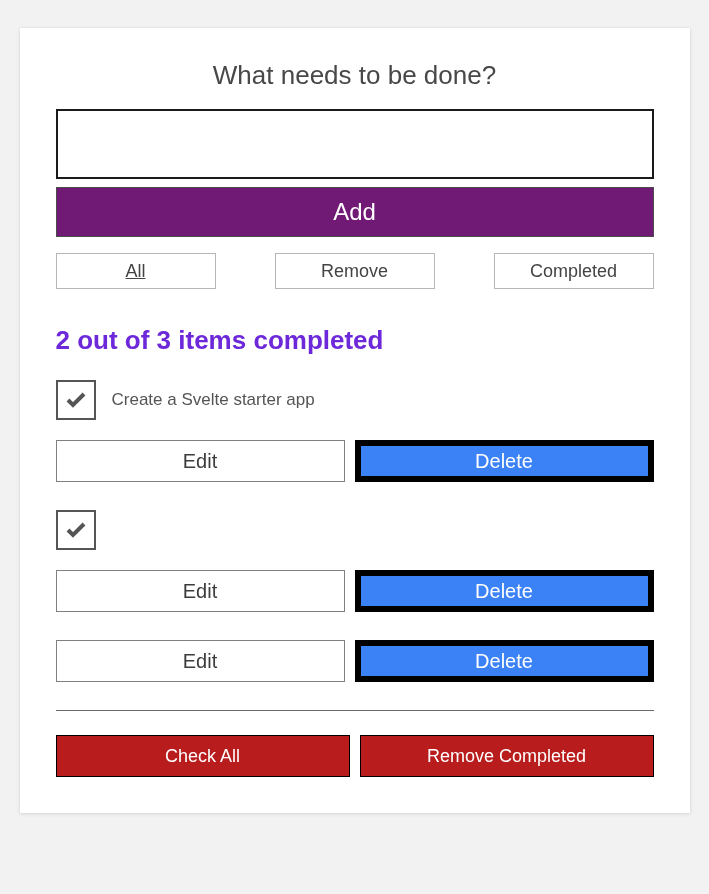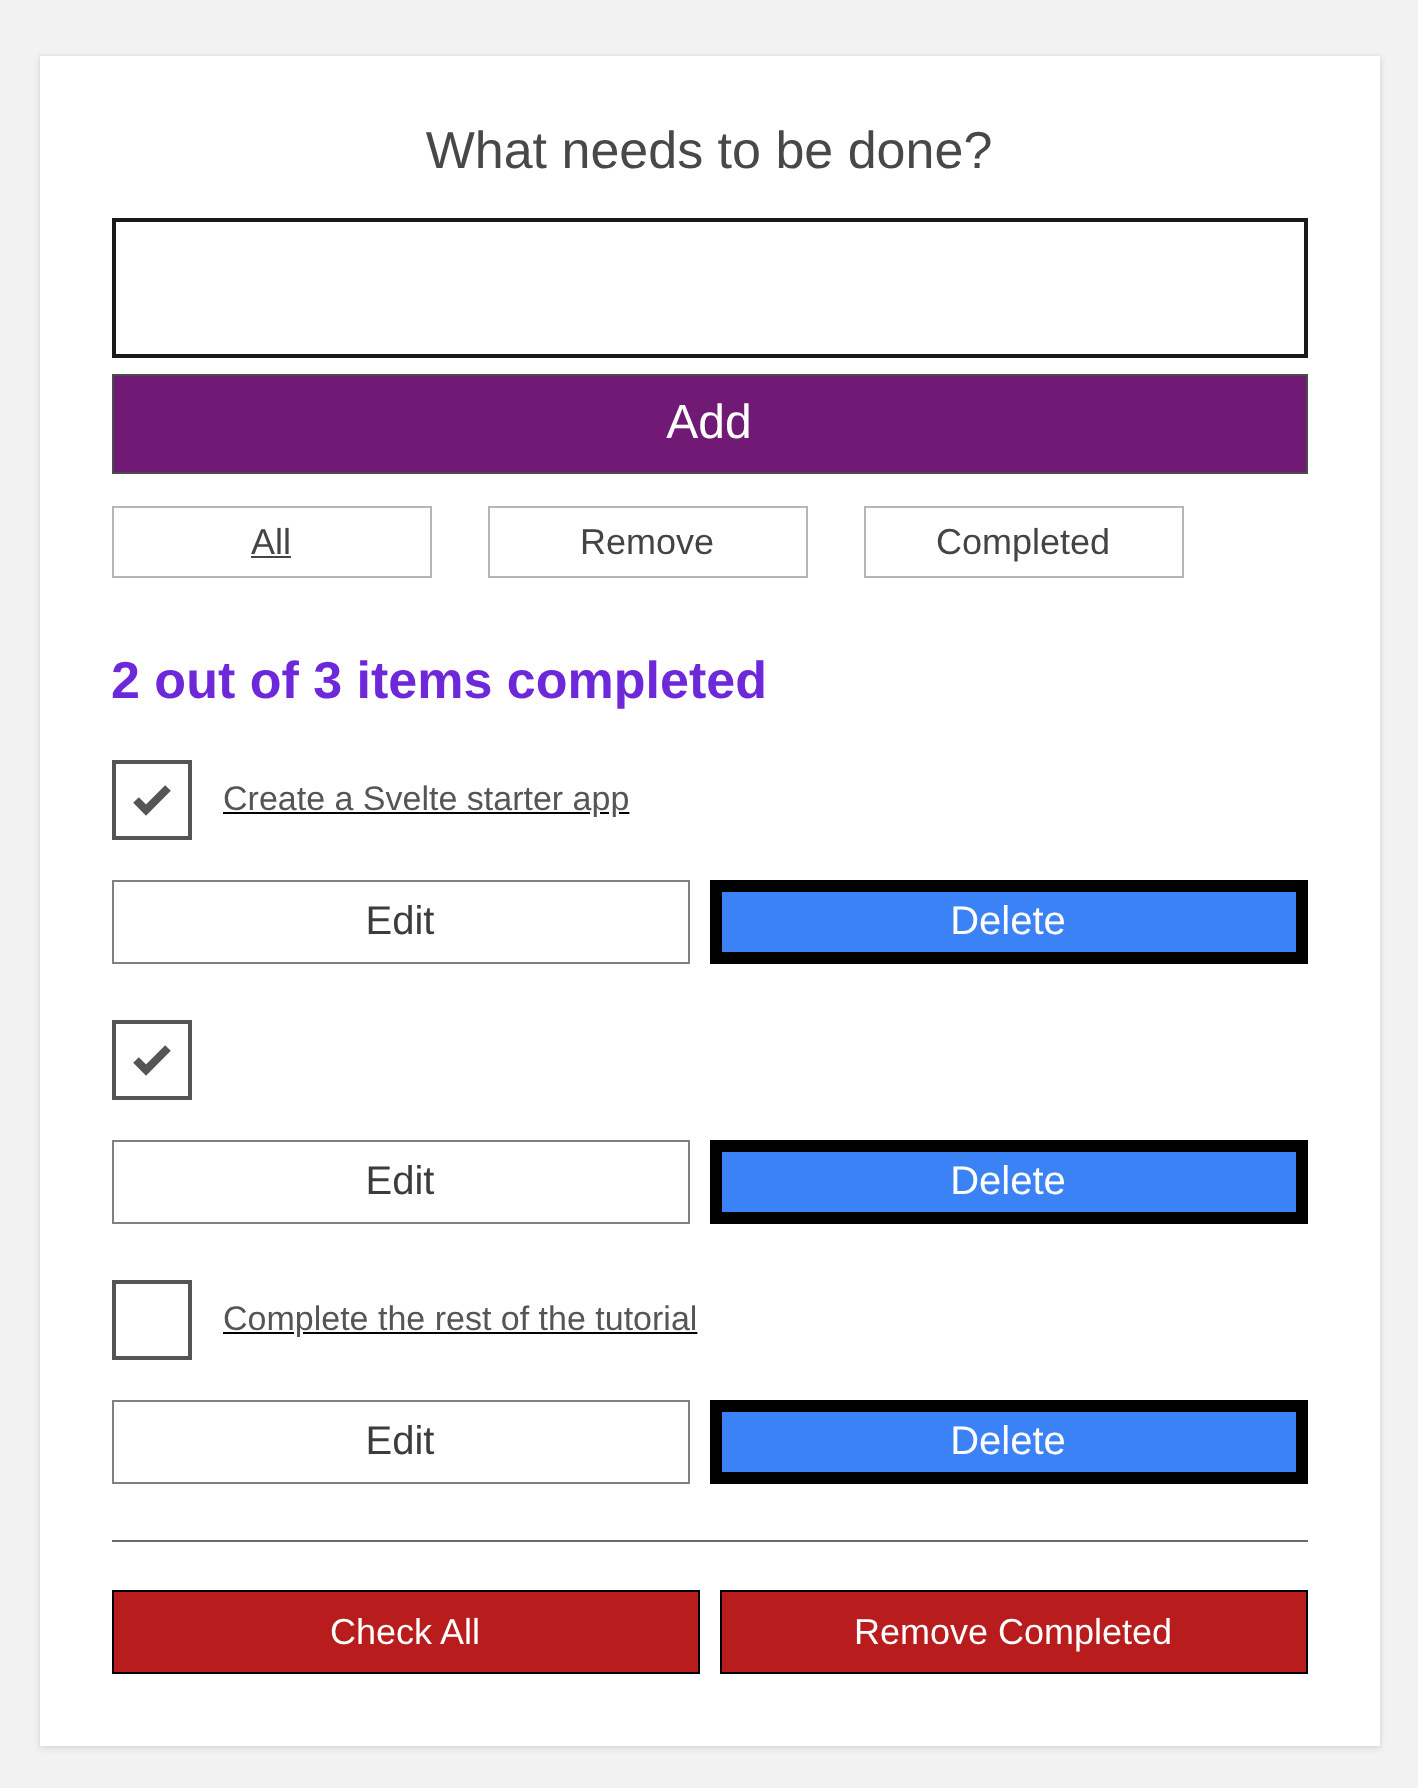--- a/index.html
+++ b/index.html
@@ -36,21 +36,21 @@
       height: 50px;
       background: #701a75;
       color: #fff;
       border: 1px solid #4b4b4b;
       font-size: 24px;
       margin-top: 8px;
       cursor: pointer;
     }
     .filters {
       display: flex;
-      justify-content: flex-start;
+      justify-content: space-between;
       gap: 28px;
       margin-top: 16px;
     }
     .filter-btn {
       width: 160px;
       height: 36px;
       background: #fff;
       border: 1px solid #b6b6b6;
       font-size: 18px;
       color: #444;
@@ -62,21 +62,20 @@
       font-weight: 700;
       color: #6d28d9;
       margin: 36px 0 24px;
     }
     .todo-item { margin-bottom: 28px; }
     .row-top {
       display: flex;
       align-items: center;
       gap: 16px;
       margin-bottom: 20px;
-      text-decoration: underline;
     }
     .checkbox {
       width: 40px; height: 40px;
       border: 2px solid #555;
       background: #fff;
       display: flex;
       align-items: center;
       justify-content: center;
       cursor: pointer;
       flex-shrink: 0;
@@ -164,26 +163,20 @@
       </div>
     </div>
     <div class="btn-row">
       <button class="edit-btn">Edit</button>
       <button class="delete-btn">Delete</button>
     </div>
   </div>
 
   
   <div class="todo-item">
-    <div class="row-top">
-      <div class="checkbox">
-        
-      </div>
-      <span class="label">Complete the rest of the tutorial</span>
-    </div>
     <div class="btn-row">
       <button class="edit-btn">Edit</button>
       <button class="delete-btn">Delete</button>
     </div>
   </div>
 
   <hr class="sep">
 
   <div class="footer-btns">
     <button class="check-all-btn">Check All</button>

